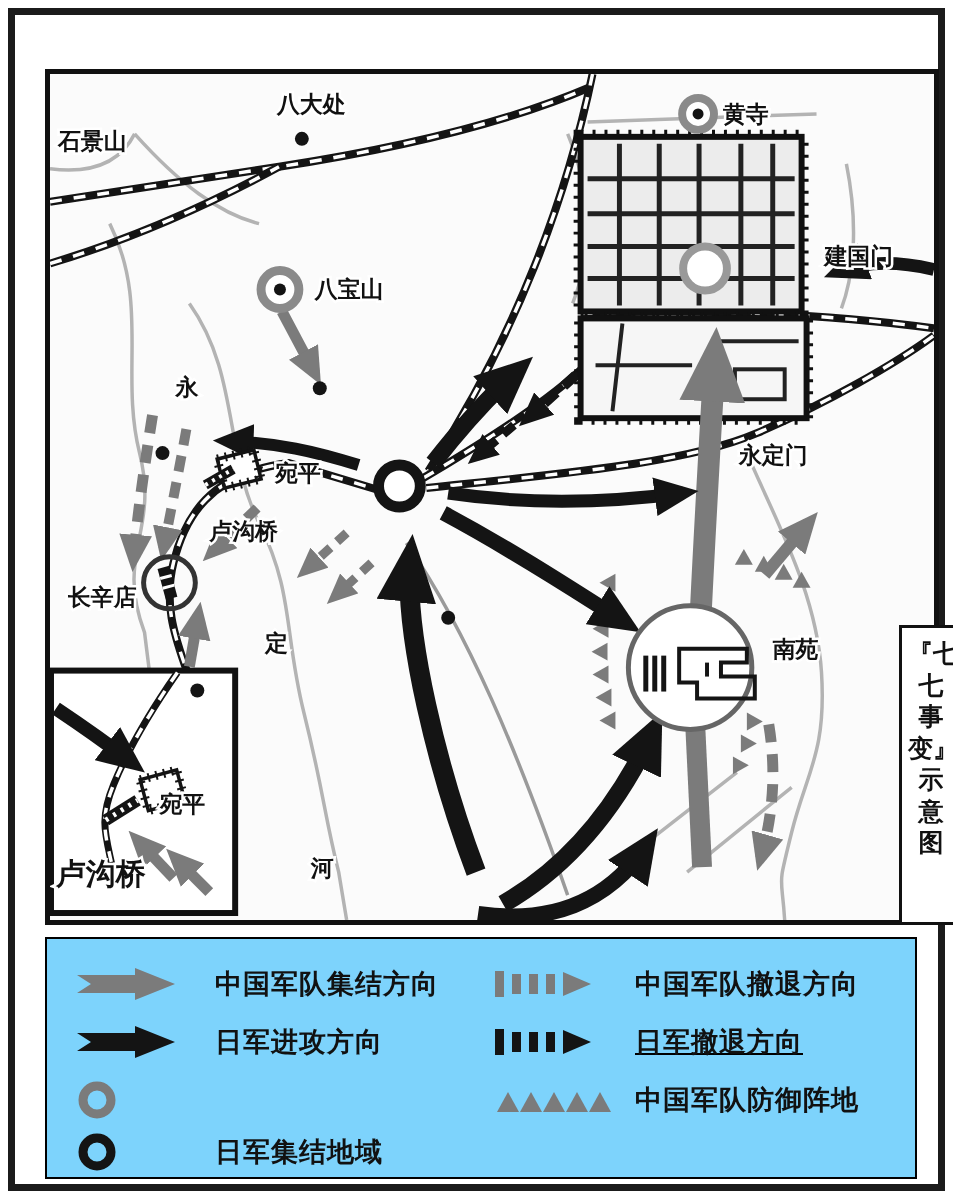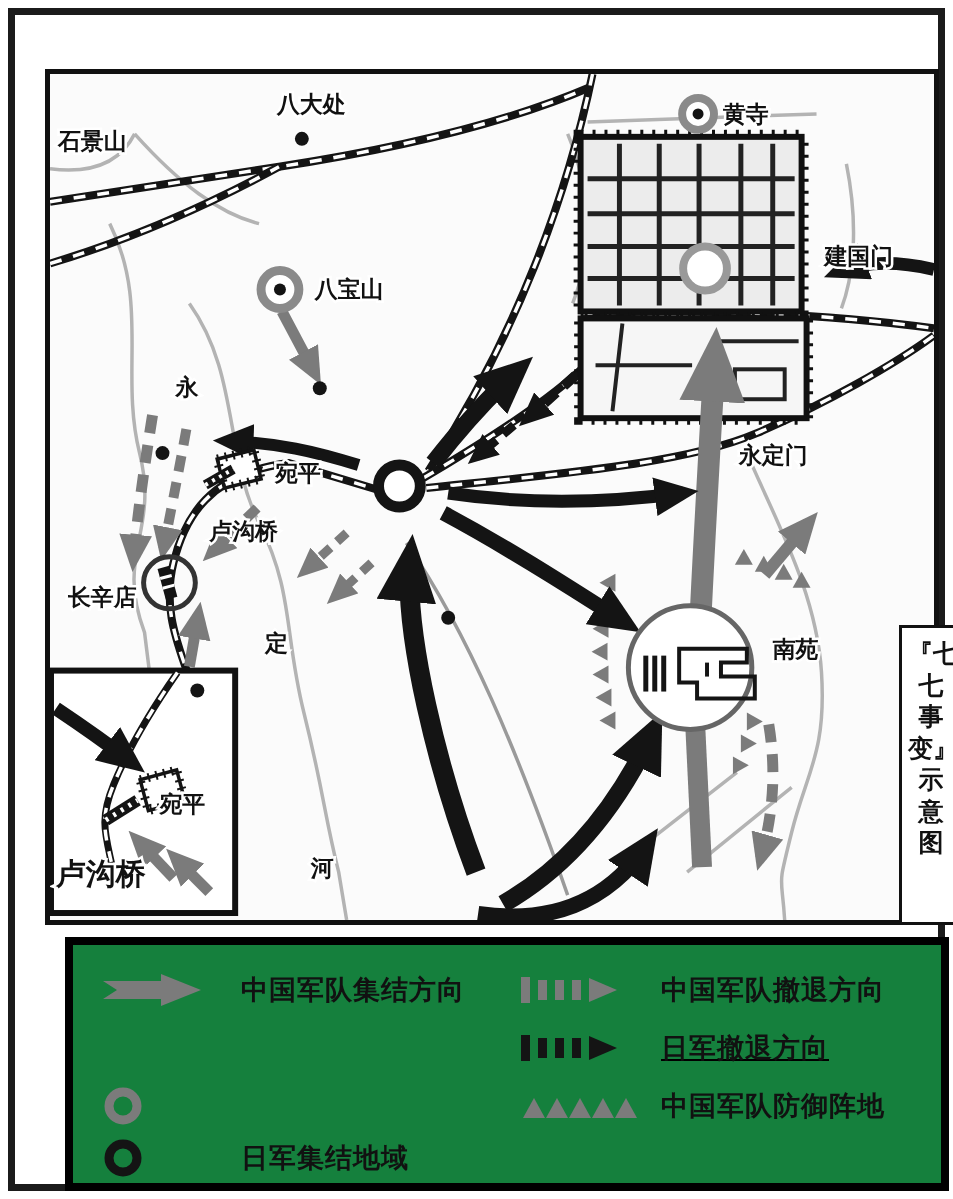--- a/index.html
+++ b/index.html
@@ -11,22 +11,22 @@
         border:5px solid #111;background:#fbfbfb;z-index:1;}
   .map-frame svg{display:block;}
   .mlabel{font-family:"DejaVu Sans",sans-serif;font-size:23px;font-weight:bold;
         fill:#111;stroke:#ffffff;stroke-width:5px;paint-order:stroke;}
   .mlabel-lg{font-family:"DejaVu Sans",sans-serif;font-size:30px;font-weight:800;
         fill:#111;stroke:#ffffff;stroke-width:5px;paint-order:stroke;}
   .title-box{position:absolute;left:884px;top:610px;width:46px;height:274px;z-index:5;
         border:3px solid #111;background:#fff;padding:10px 6px;
         font-size:25px;font-weight:bold;line-height:1.26;word-break:break-all;
         text-align:center;color:#111;}
-  .legend{position:absolute;left:50px;top:922px;width:868px;height:238px;
-        border:8px solid #000000;background:#15803d;z-index:2;}
+  .legend{position:absolute;left:30px;top:922px;width:868px;height:238px;
+        border:2px solid #000000;background:#7dd3fc;z-index:2;}
   .legend-item{position:absolute;display:flex;align-items:center;height:46px;}
   .legend-item .sym{width:140px;display:flex;align-items:center;}
   .legend-item .lab{font-size:27px;font-weight:600;color:#111;white-space:nowrap;letter-spacing:1px;}
 </style>
 </head>
 <body>
 
 <div class="page">
   <div class="outer-frame">
 
@@ -221,20 +221,28 @@
 
       <div class="legend-item" style="left:28px;top:22px;">
         <span class="sym">
           <svg width="118" height="34" viewBox="0 0 118 34">
               <polygon points="2,8 60,8 60,1 100,17 60,33 60,26 2,26 16,17" fill="#7b7b7b"></polygon>
             </svg>
         </span>
         <span class="lab">中国军队集结方向</span>
       </div>
 
+      <div class="legend-item" style="left:28px;top:80px;">
+        <span class="sym">
+          <svg width="118" height="34" viewBox="0 0 118 34">
+              <polygon points="2,8 60,8 60,1 100,17 60,33 60,26 2,26 16,17" fill="#141414"></polygon>
+            </svg>
+        </span>
+        <span class="lab">日军进攻方向</span>
+      </div>
 
       <div class="legend-item" style="left:28px;top:138px;">
         <span class="sym">
           <svg width="44" height="44" viewBox="0 0 44 44">
               <circle cx="22" cy="22" r="14" fill="none" stroke="#7b7b7b" stroke-width="9"></circle>
             </svg>
         </span>
       </div>
 
       <div class="legend-item" style="left:448px;top:22px;">

